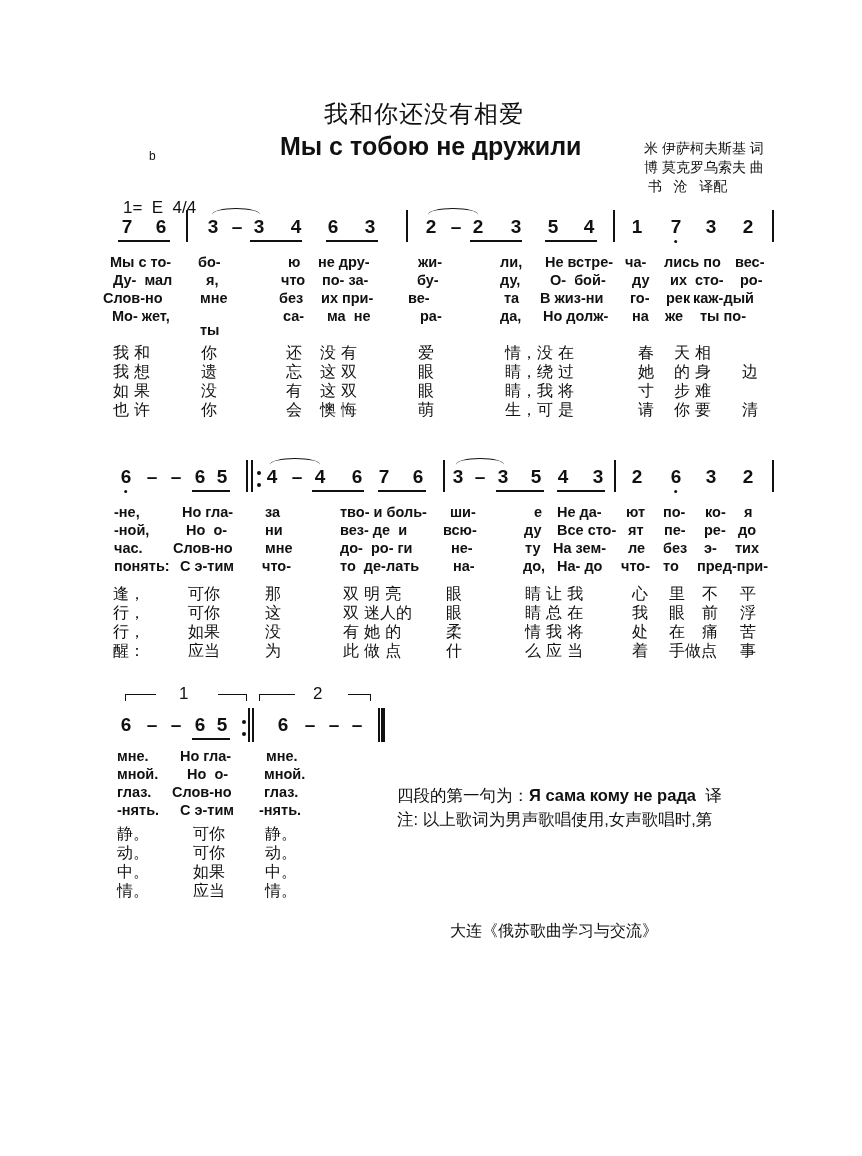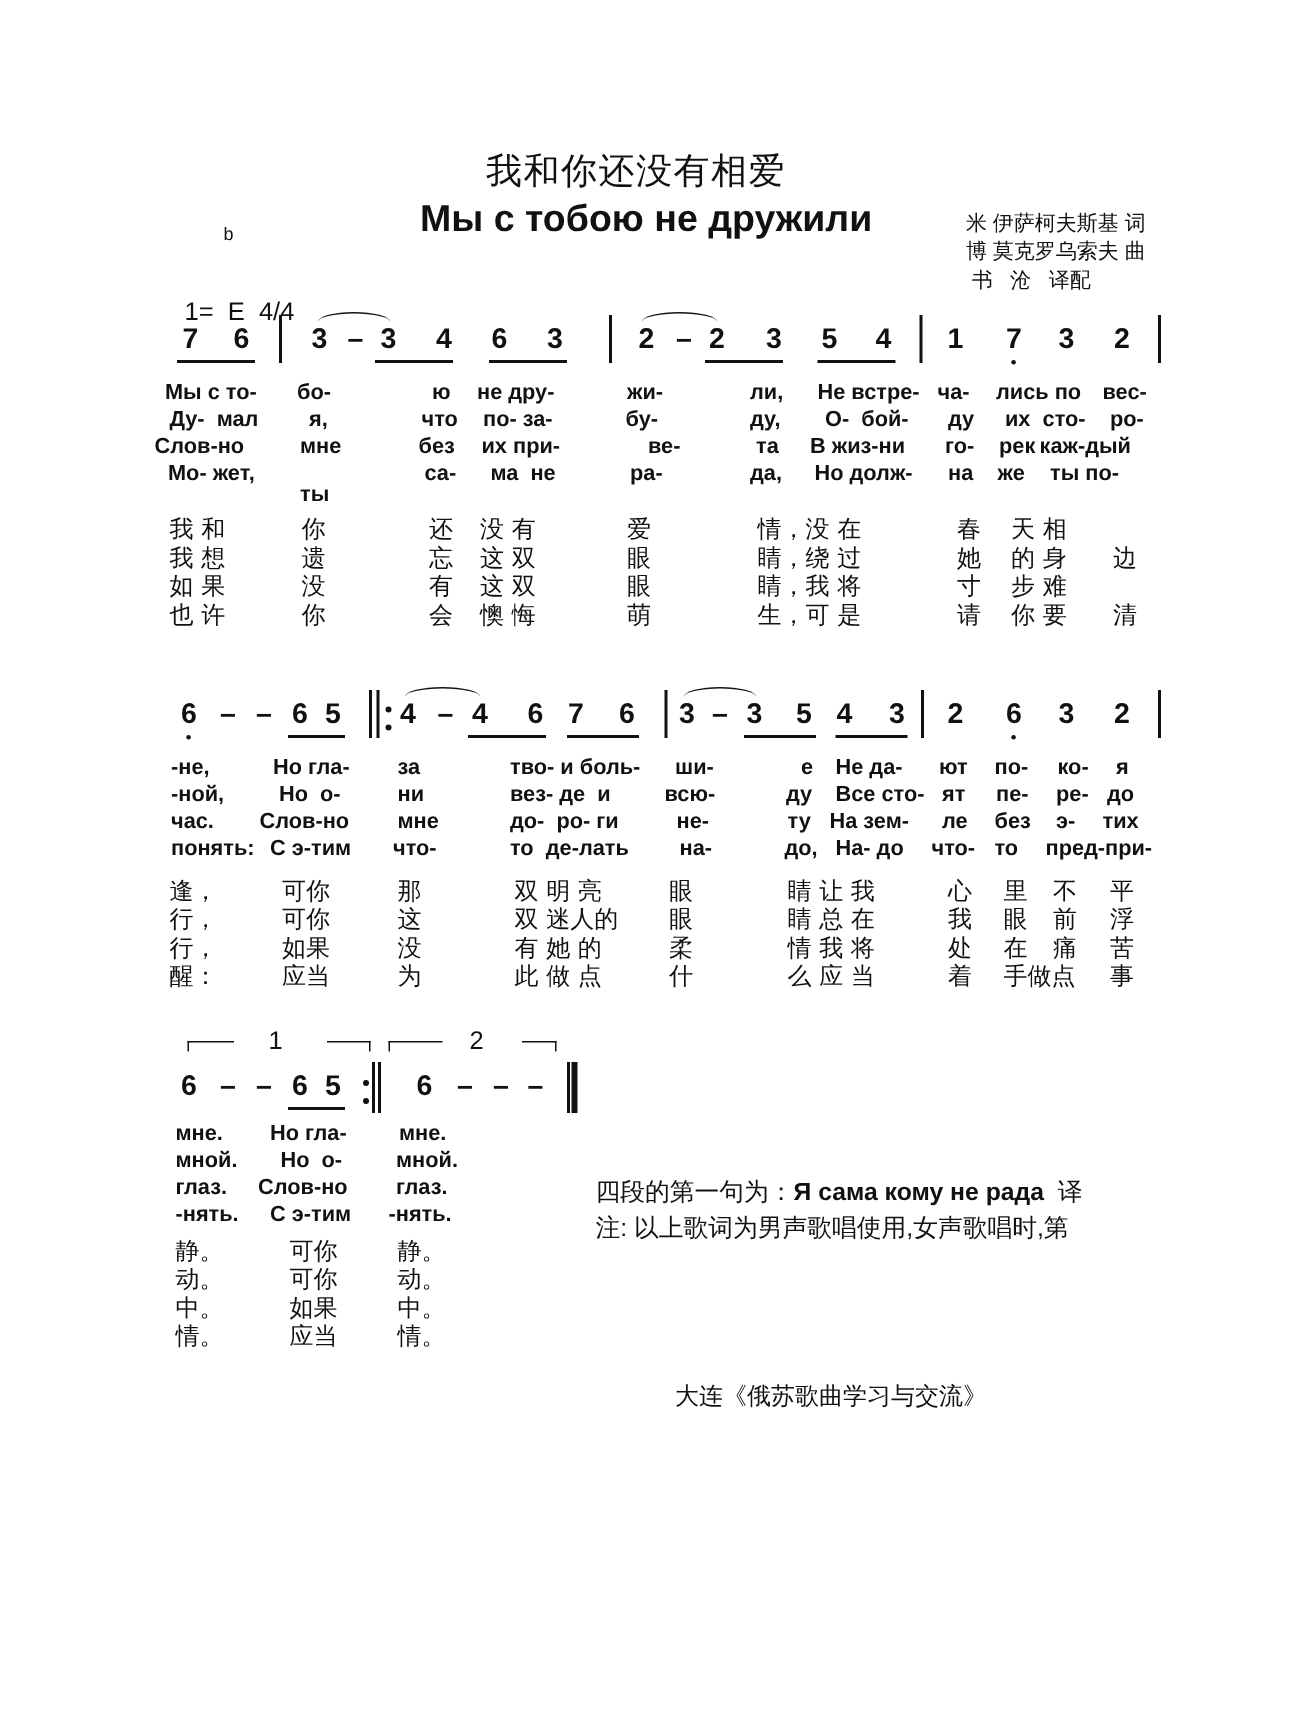--- a/index.html
+++ b/index.html
@@ -98,21 +98,21 @@
       <span class="lyr" style="left:500px;top:18px">ду,</span>
       <span class="lyr" style="left:550px;top:18px">О-  бой-</span>
       <span class="lyr" style="left:632px;top:18px">ду</span>
       <span class="lyr" style="left:670px;top:18px">их  сто-</span>
       <span class="lyr" style="left:740px;top:18px">ро-</span>
 
       <span class="lyr" style="left:103px;top:36px">Слов-но</span>
       <span class="lyr" style="left:200px;top:36px">мне</span>
       <span class="lyr" style="left:279px;top:36px">без</span>
       <span class="lyr" style="left:321px;top:36px">их при-</span>
-      <span class="lyr" style="left:432px;top:36px">ве-</span>
+      <span class="lyr" style="left:408px;top:36px">ве-</span>
       <span class="lyr" style="left:504px;top:36px">та</span>
       <span class="lyr" style="left:540px;top:36px">В жиз-ни</span>
       <span class="lyr" style="left:630px;top:36px">го-</span>
       <span class="lyr" style="left:666px;top:36px">рек</span>
       <span class="lyr" style="left:693px;top:36px">каж-дый</span>
 
       <span class="lyr" style="left:112px;top:54px">Мо- жет,</span>
       <span class="lyr" style="left:200px;top:68px">ты</span>
       <span class="lyr" style="left:283px;top:54px">са-</span>
       <span class="lyr" style="left:327px;top:54px">ма  не</span>

